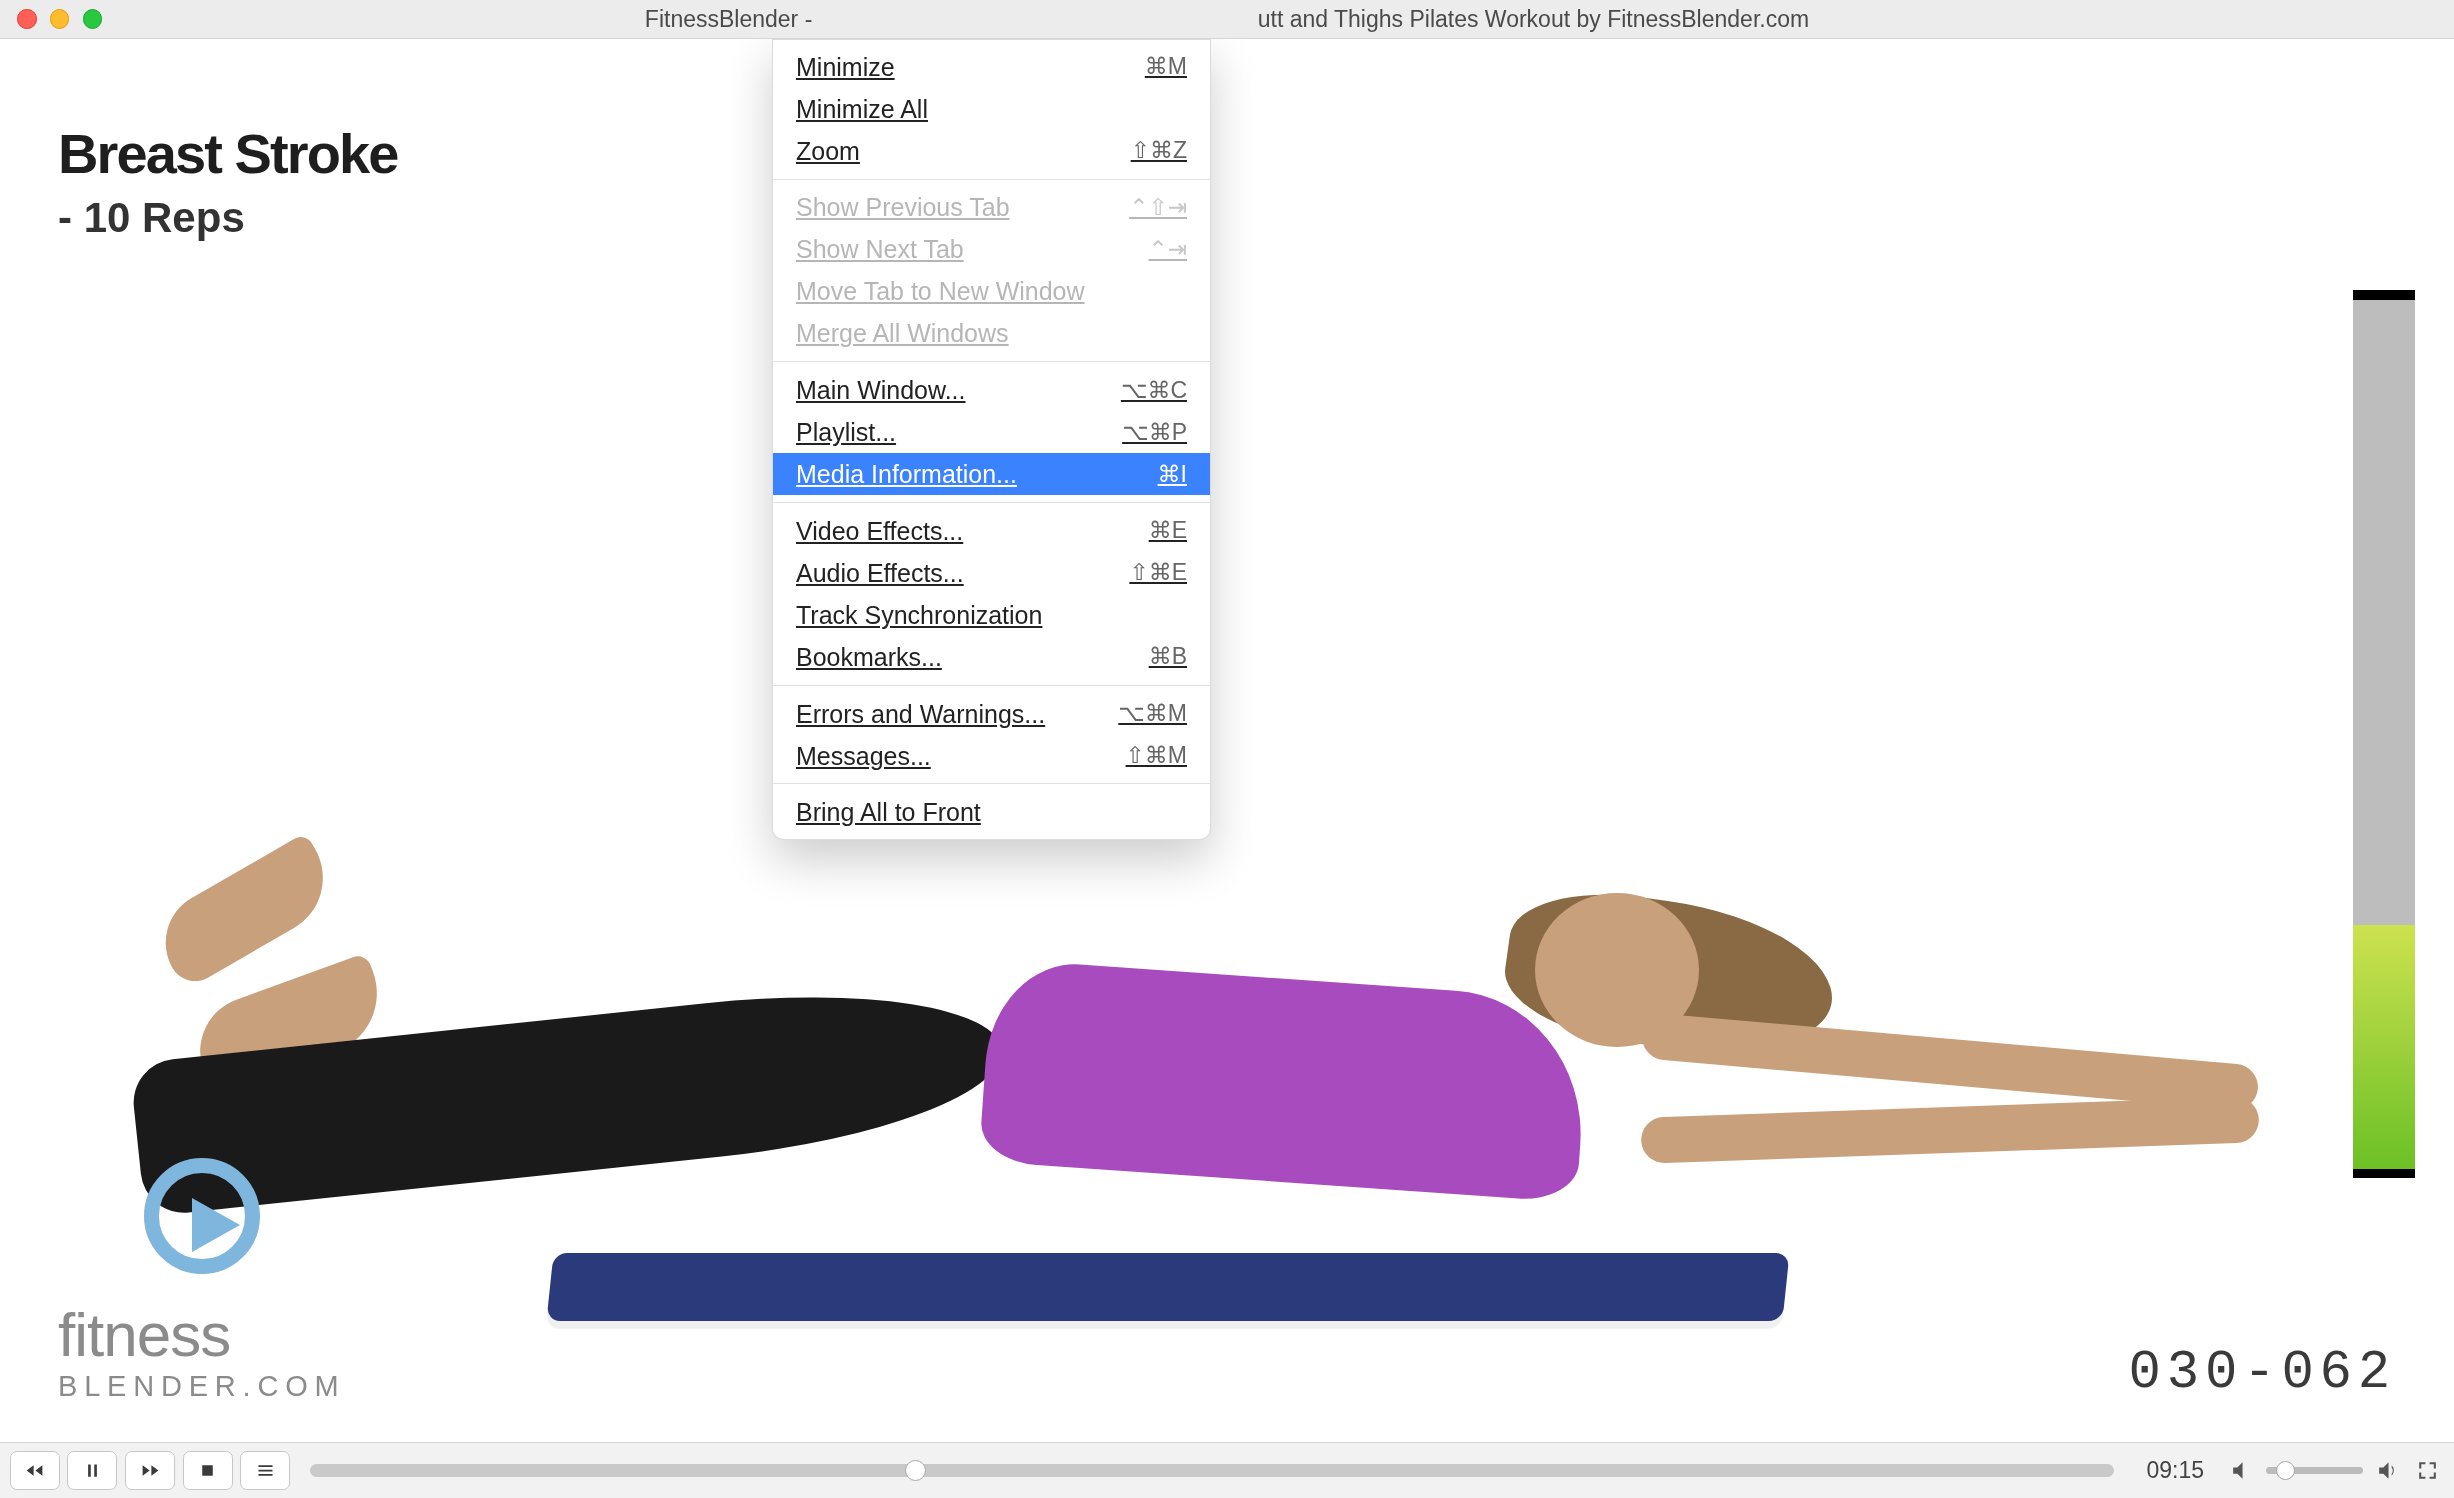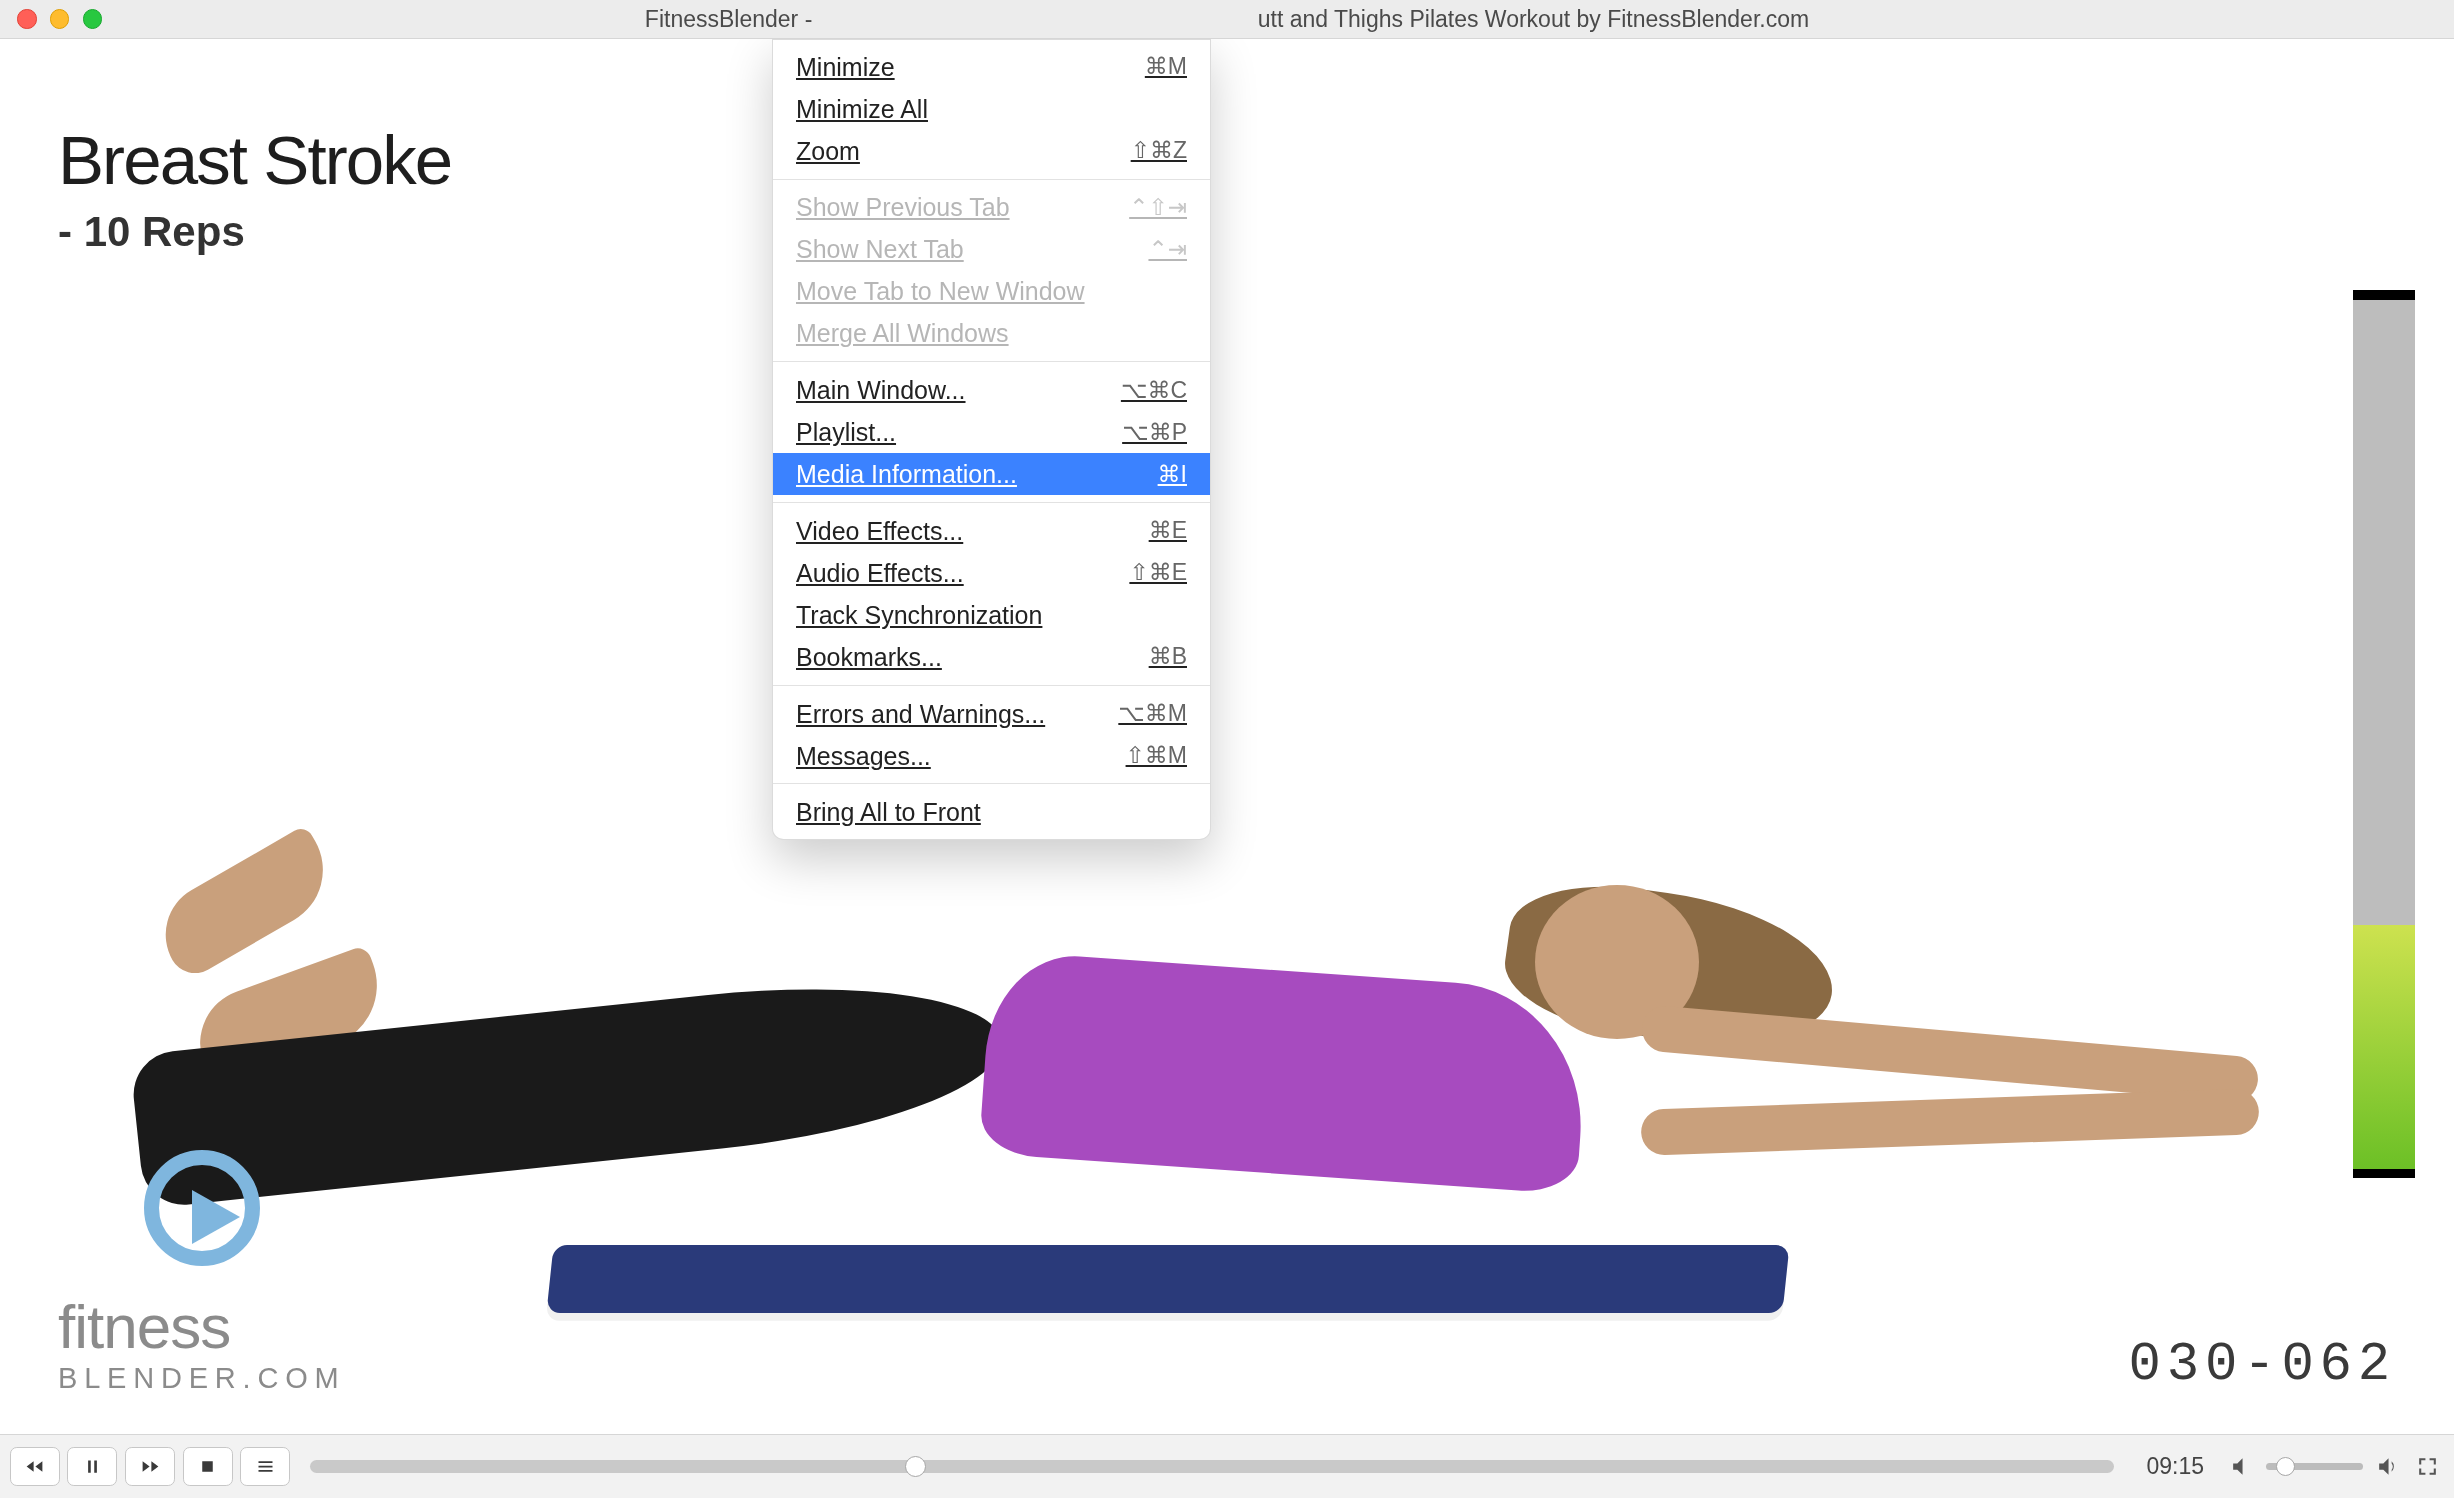--- a/index.html
+++ b/index.html
@@ -27,21 +27,21 @@
     white-space: nowrap; overflow: hidden;
   }
 
   
   .video-area {
     flex: 1; position: relative; background: #fff; overflow: hidden;
   }
   .overlay-title {
     position: absolute; top: 82px; left: 58px; color: #1e1e1e;
   }
-  .overlay-title h1 { font-size: 69px; font-weight: 400; letter-spacing: -1.9px; }
+  .overlay-title h1 { font-size: 56px; font-weight: 700; letter-spacing: -1.9px; }
   .overlay-title p  { font-size: 42px; font-weight: 700; margin-top: 7.7px; color:#333; }
 
   
   .mat {
     position: absolute; left: 550px; bottom: 121px; width: 1236px; height: 68px;
     background: #2a3a7a; border-radius: 13.5px;
     transform: skewX(-6deg);
     box-shadow: 0 7.7px 0 rgba(0,0,0,.06);
   }
   .person {
@@ -96,21 +96,21 @@
   }
   .menu-item.disabled { color:#b6b6b6; }
   .menu-item.highlight { background:#3b82ff; color:#fff; }
   .menu-item .sc { color:#666; font-size:23px; white-space:nowrap; margin-left:19.3px;}
   .menu-item.highlight .sc { color:#fff; }
   .menu-item.disabled .sc { color:#c7c7c7; }
   .menu-sep { height:1px; background:#e2e2e2; margin:6.8px 0; }
 
   
   .controls {
-    height: 64px; background:#f2f2f2; border-top:1px solid #d6d6d6;
+    height: 56px; background:#f2f2f2; border-top:1px solid #d6d6d6;
     display:flex; align-items:center; padding:0 9.7px; gap:7.7px; flex-shrink:0;
   }
   .cbtn {
     width:50px; height:39px; background:#fff; border:1px solid #c7c7c7; border-radius:6.8px;
     display:flex; align-items:center; justify-content:center; color:#3a3a3a;
   }
   .cbtn svg { width:21px; height:21px; fill:#3a3a3a; }
   .seek {
     flex:1; height:13.5px; background:#c9c9c9; border-radius:6.8px; position:relative; margin:0 11.6px;
   }

